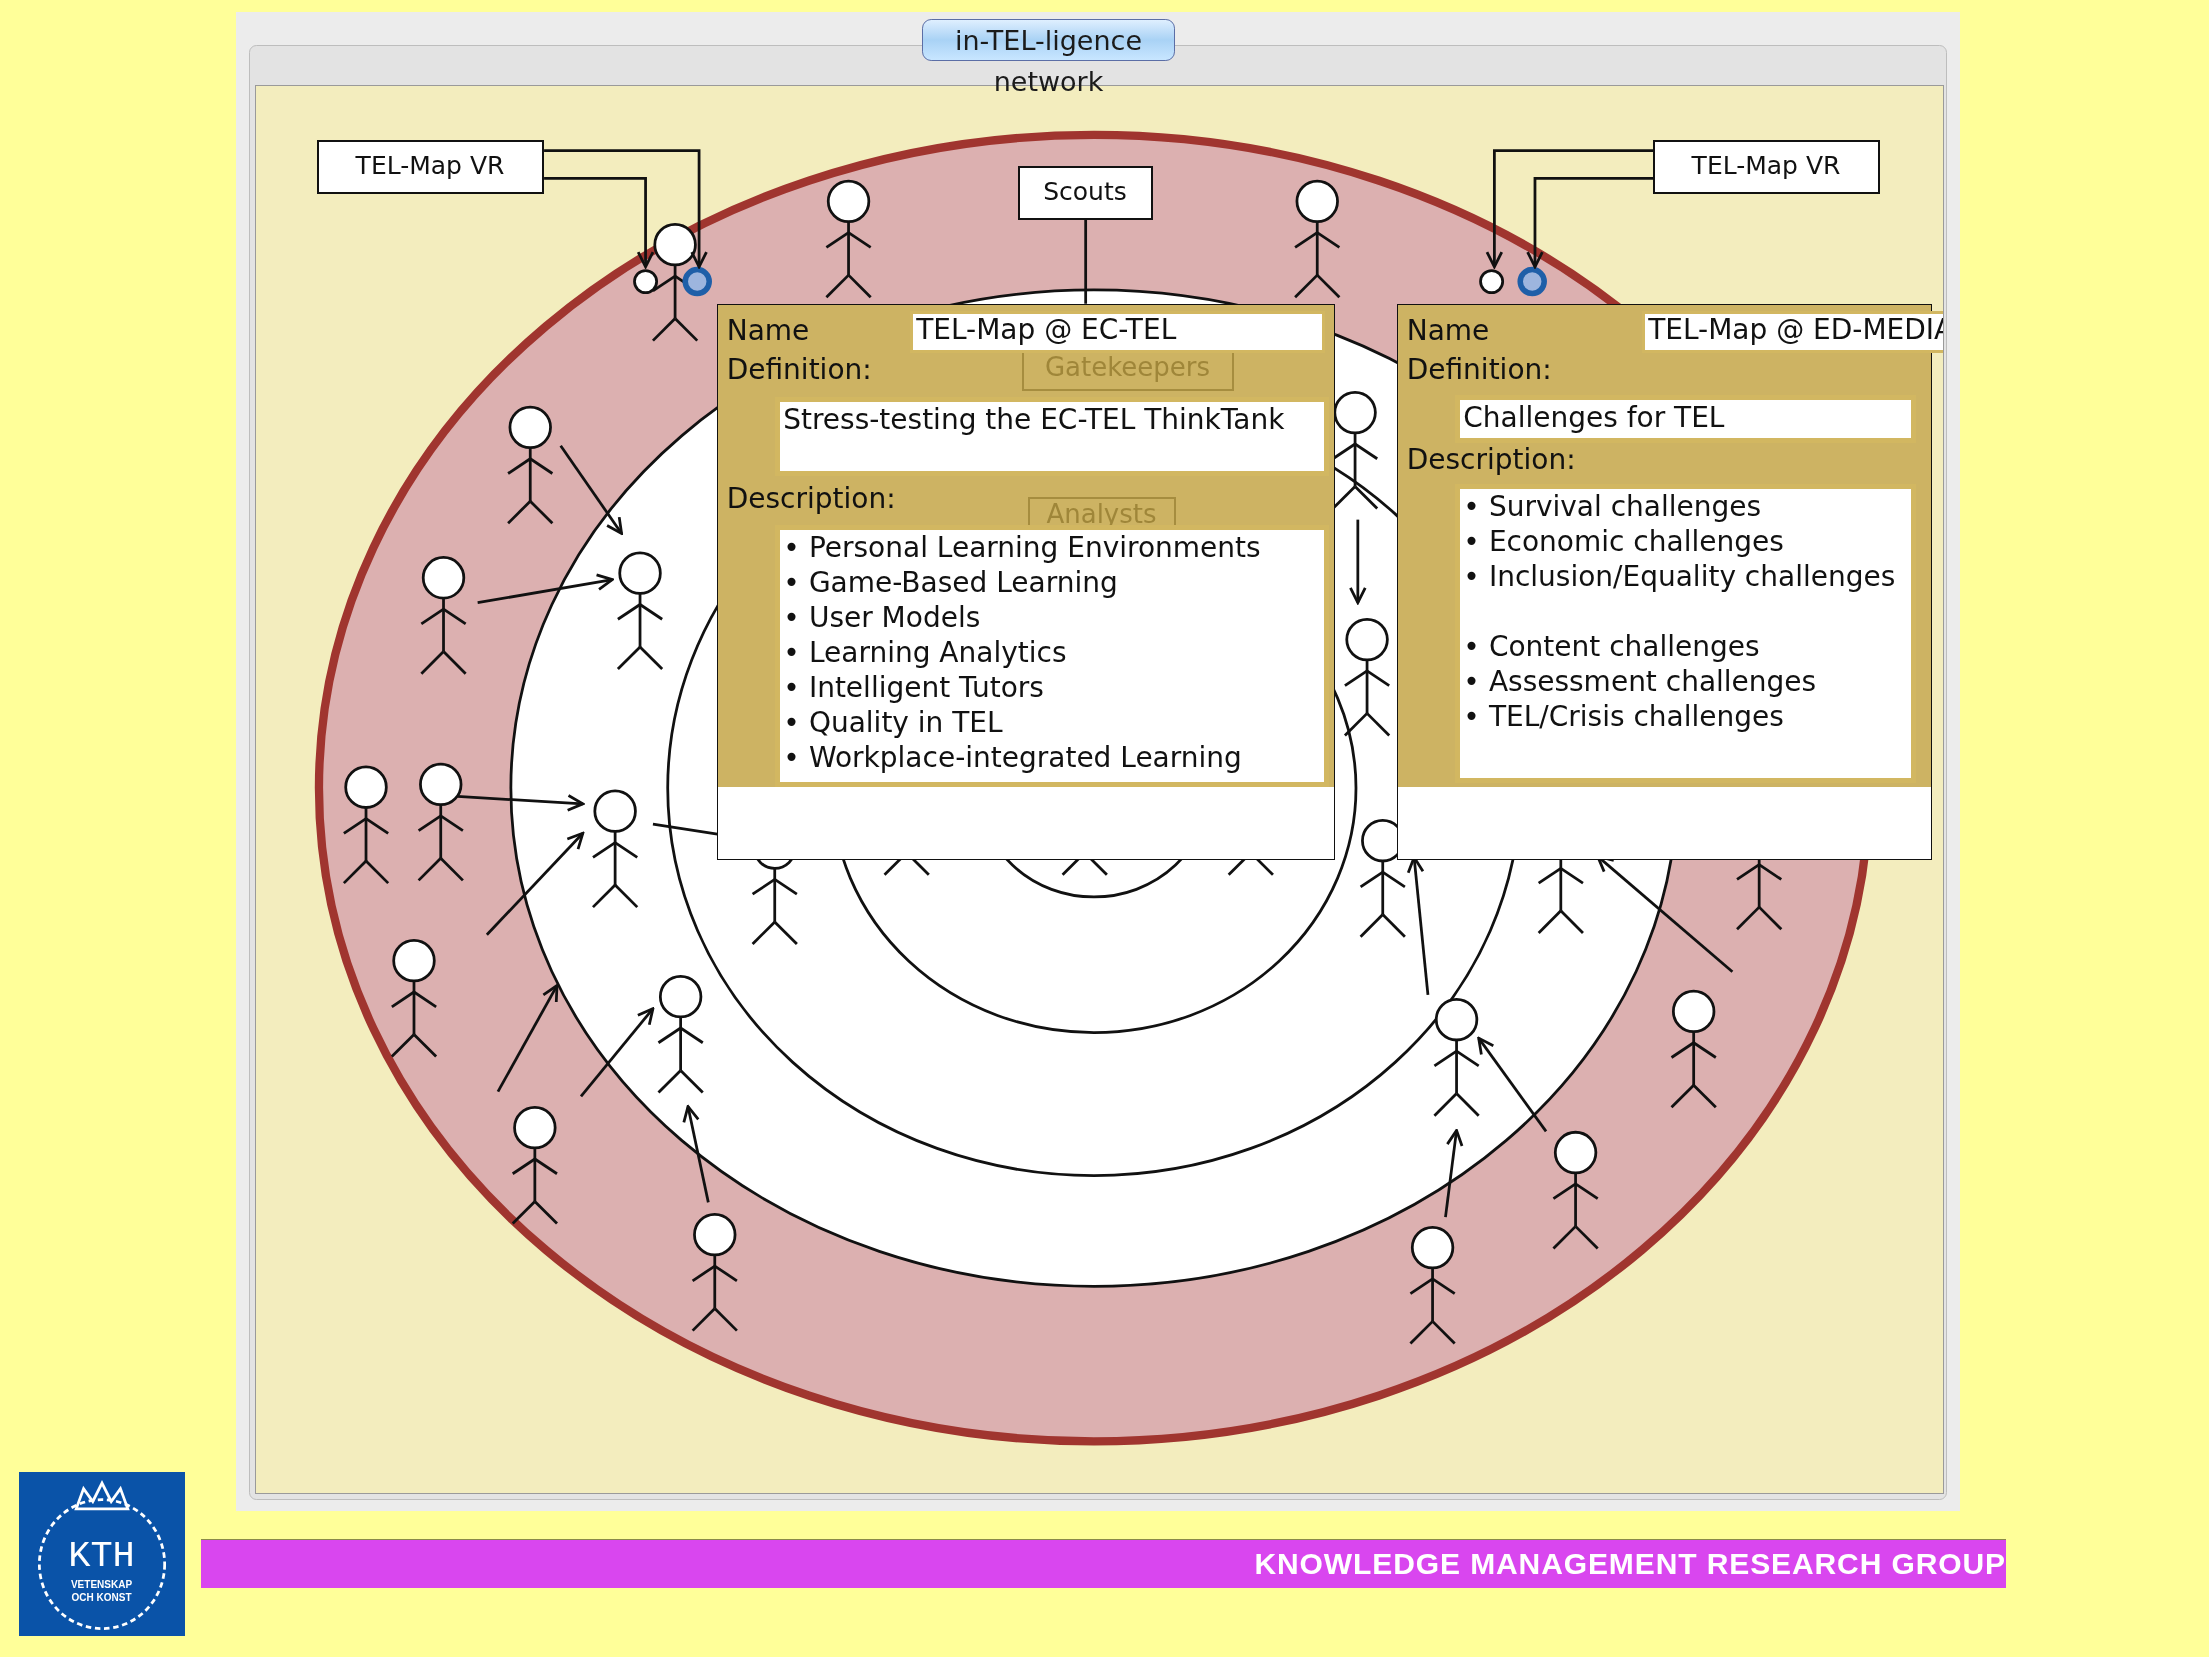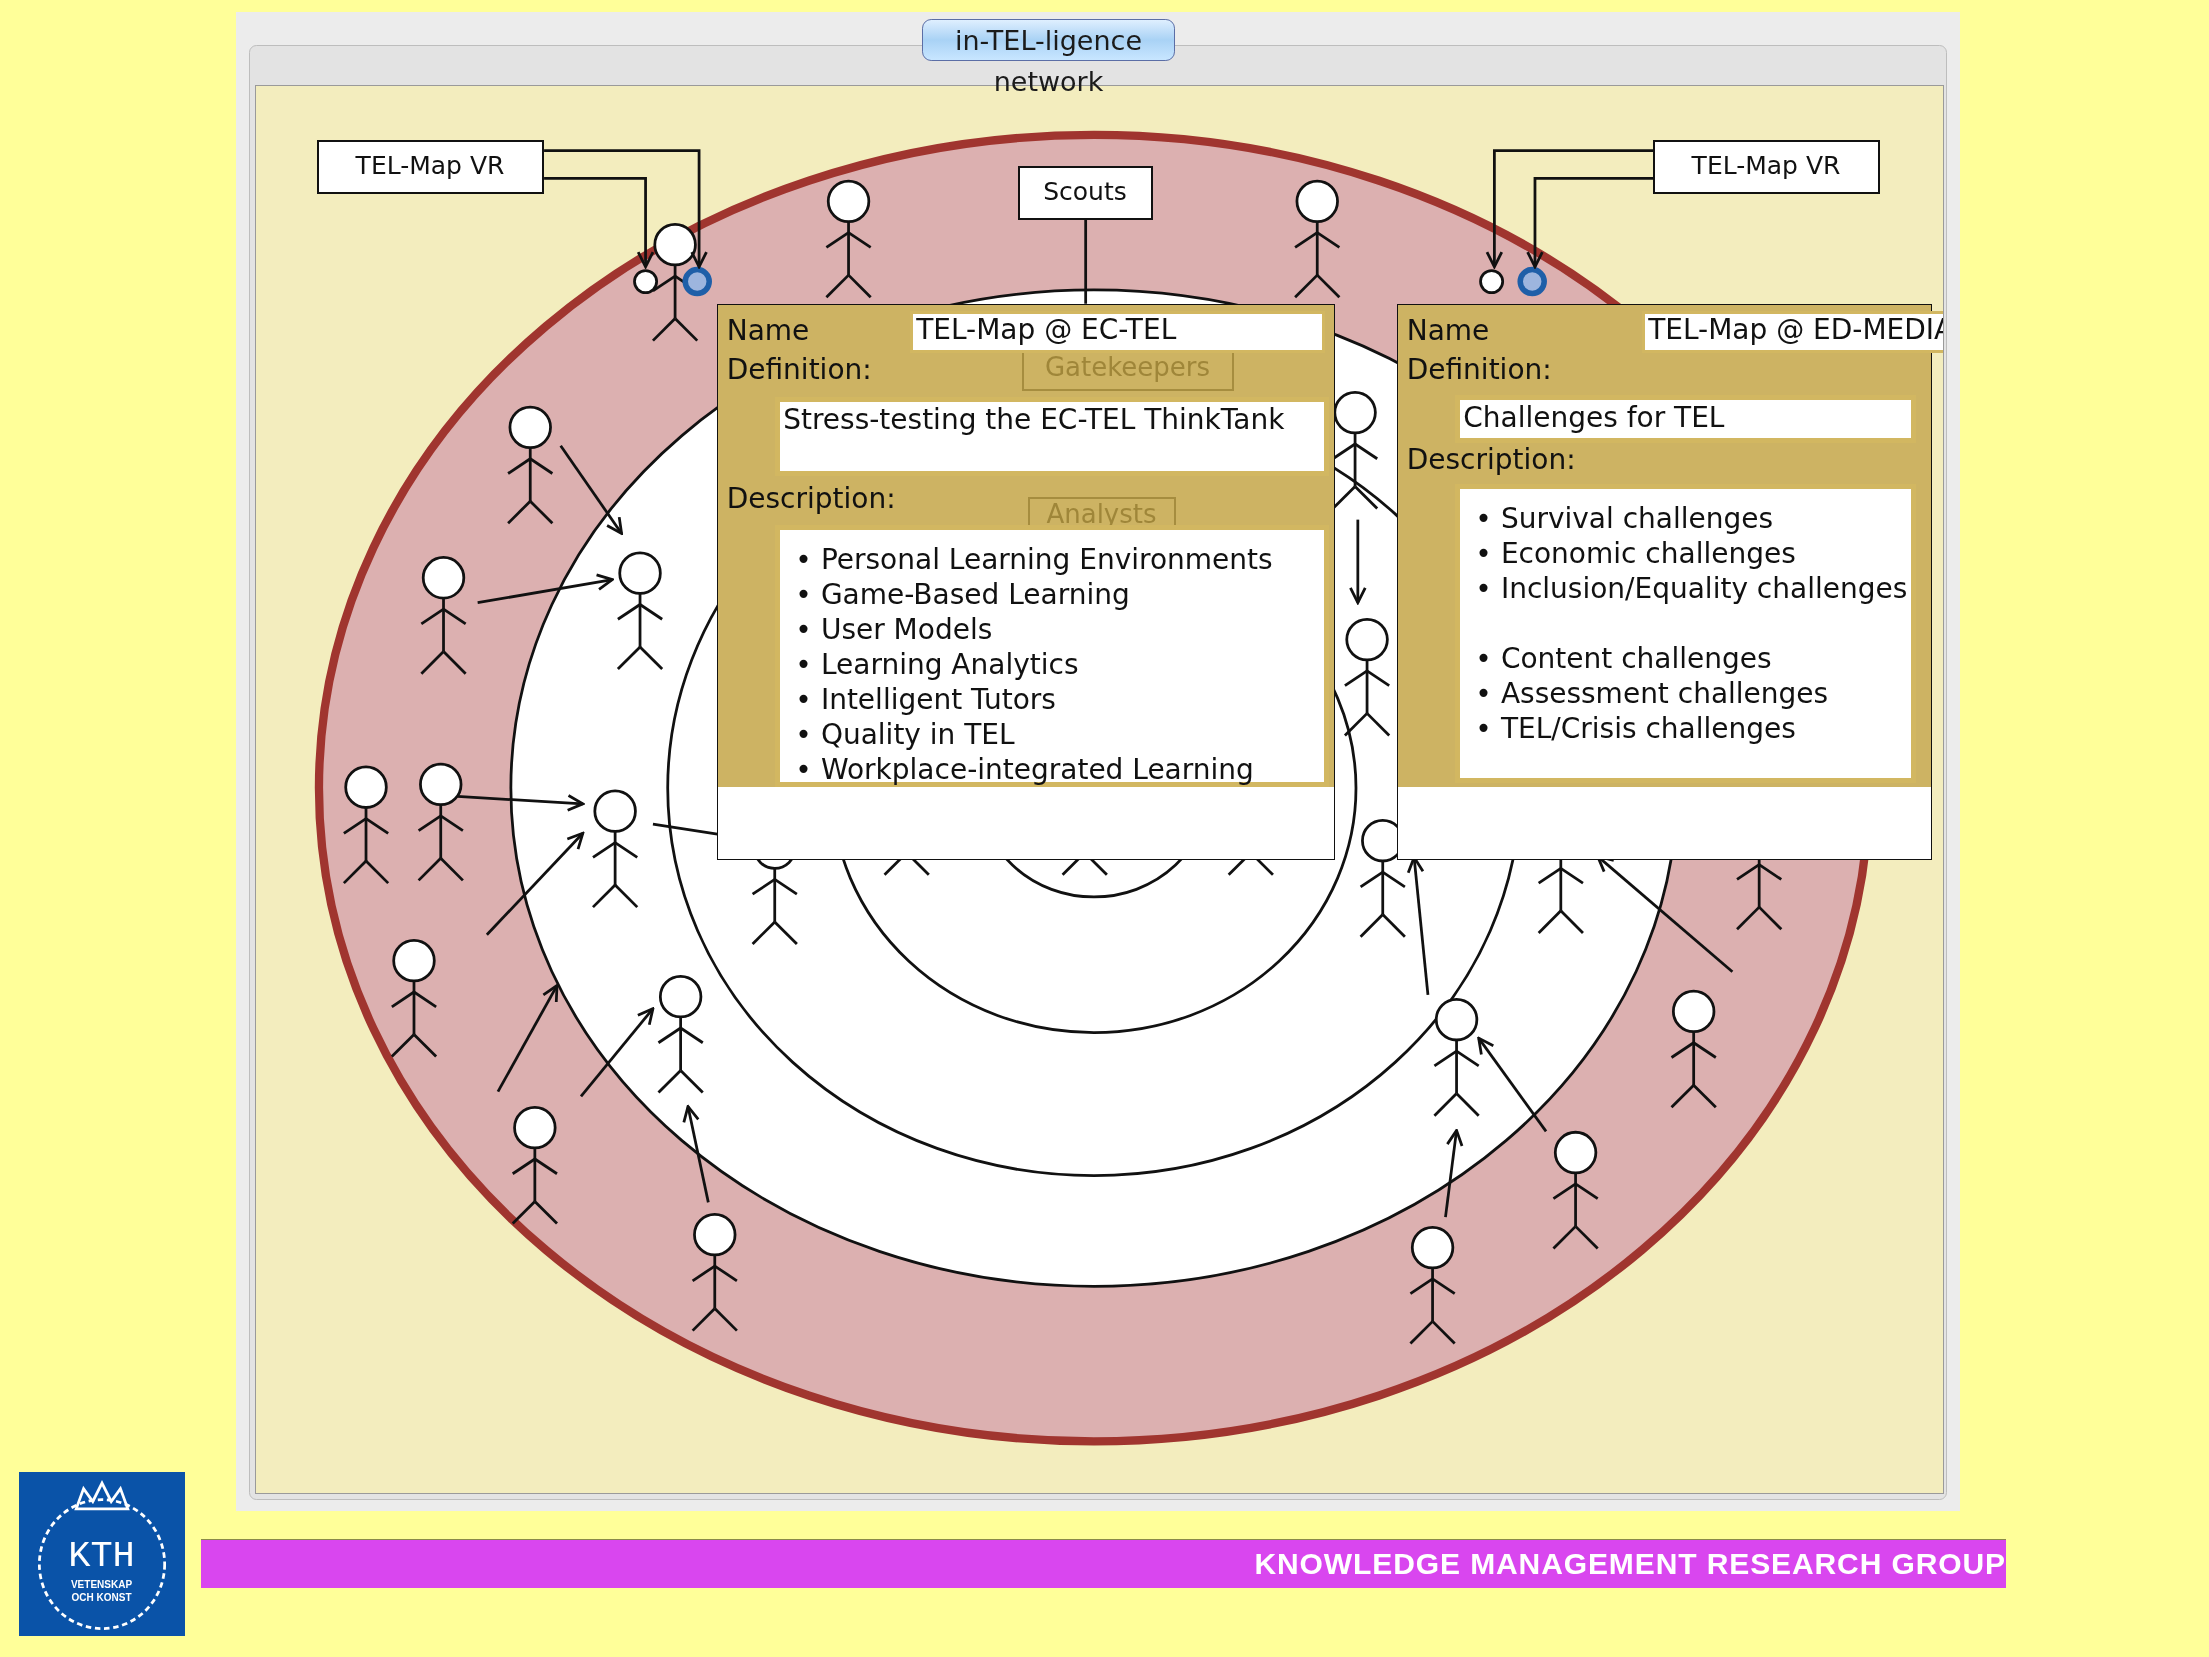--- a/index.html
+++ b/index.html
@@ -42,21 +42,21 @@
     background:rgba(196,166,72,0.85);
   }
   .panel .fld-label {
     position:absolute; font-size:28px; color:#111;
   }
   .panel .fld {
     position:absolute; background:#fff; border:5.5px solid rgba(205,175,80,0.9);
     font-size:28px; color:#111; box-sizing:border-box; padding-left:3.7px;
     line-height:35px; white-space:nowrap;
   }
-  .panel ul { list-style:none; margin:12px; padding:0; }
+  .panel ul { list-style:none; margin:0; padding:0; }
   .panel li { font-size:28px; line-height:35px; color:#111; white-space:nowrap; }
   .panel li::before { content:"•"; margin-right:9.2px; }
   .panel li.blank::before { content:""; }
   .ghost {
     position:absolute; border:2.8px solid rgba(140,115,40,0.6);
     color:rgba(140,115,40,0.7); font-size:26px; text-align:center;
     box-sizing:border-box;
   }
   .footer {
     position:absolute; left:201px; top:1539px; width:1805px; height:48px;

